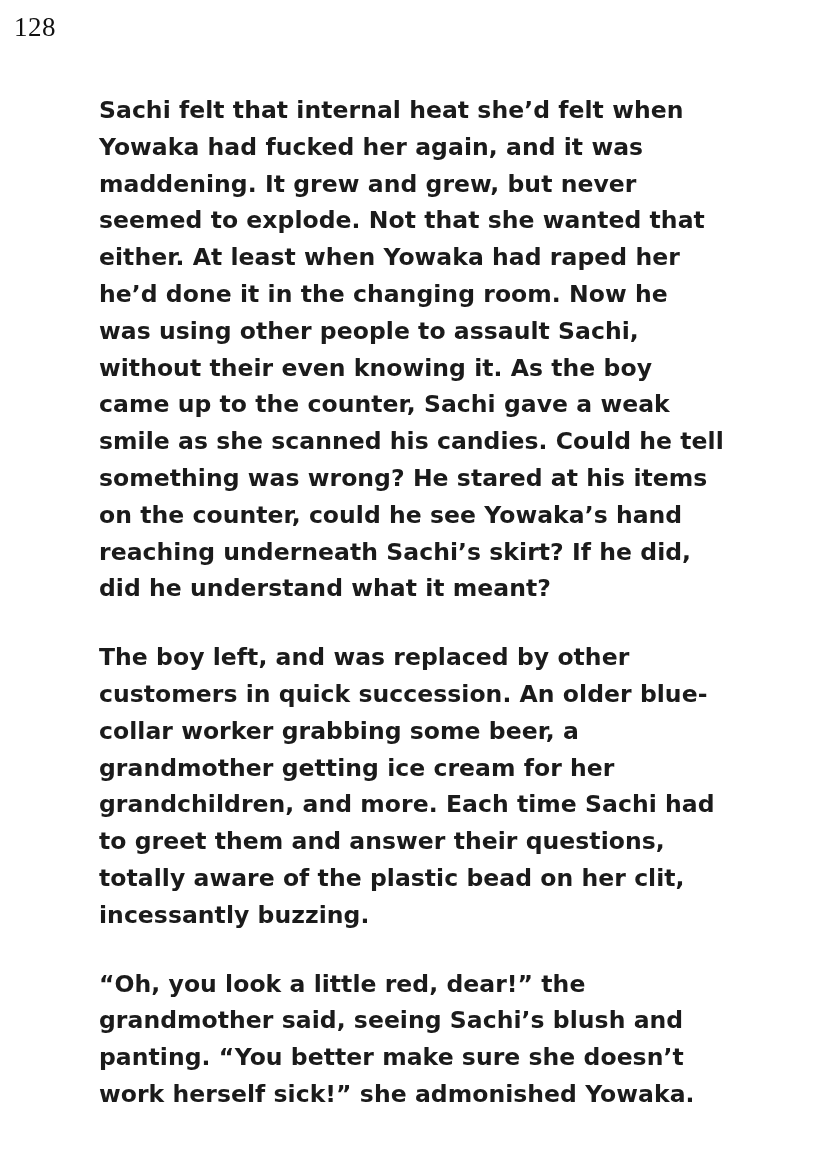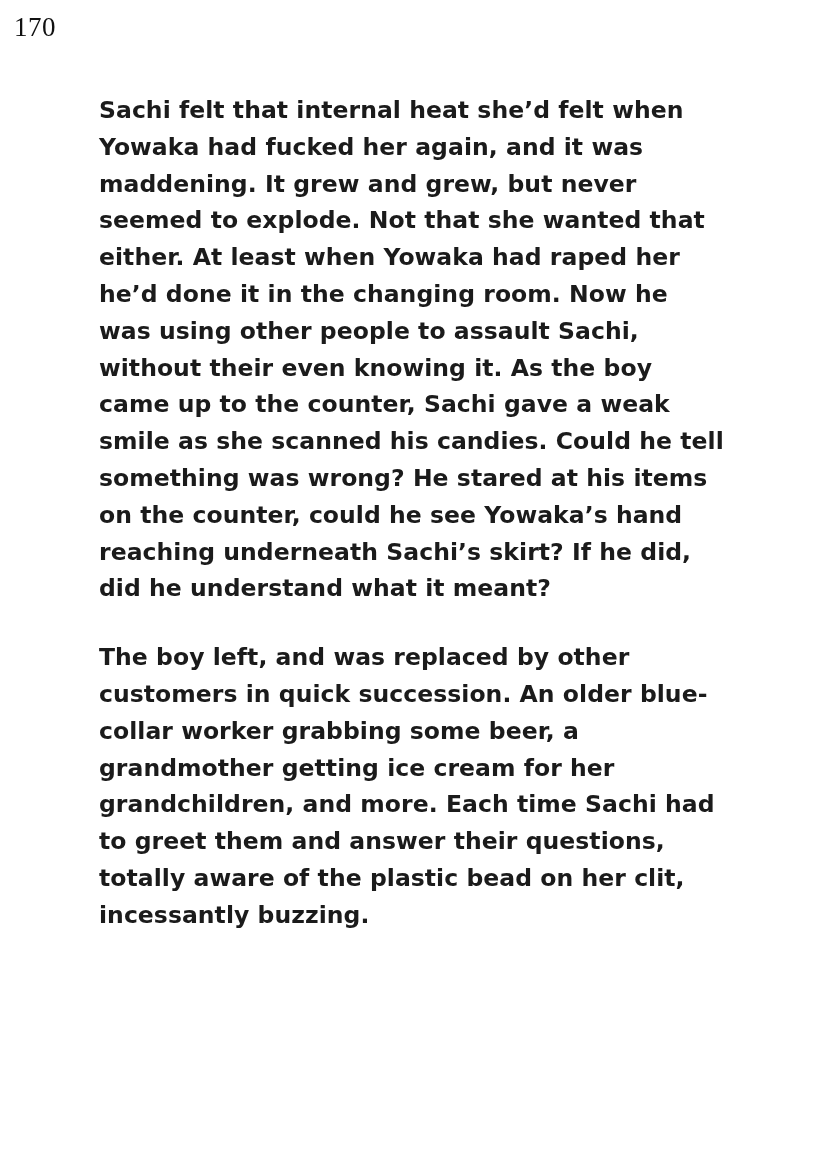--- a/index.html
+++ b/index.html
@@ -47,20 +47,21 @@
   }
   .para:last-child {
     margin-bottom: 0;
   }
 </style>
 </head>
 <body>
 
 <div class="page">
 
-  <div class="page-number">170</div>
+  <div class="page-number">128</div>
 
   <div class="body-text">
     <p class="para">Sachi felt that internal heat she’d felt when Yowaka had fucked her again, and it was maddening. It grew and grew, but never seemed to explode. Not that she wanted that either. At least when Yowaka had raped her he’d done it in the changing room. Now he was using other people to assault Sachi, without their even knowing it. As the boy came up to the counter, Sachi gave a weak smile as she scanned his candies. Could he tell something was wrong? He stared at his items on the counter, could he see Yowaka’s hand reaching underneath Sachi’s skirt? If he did, did he understand what it meant?</p>
     <p class="para">The boy left, and was replaced by other customers in quick succession. An older blue-collar worker grabbing some beer, a grandmother getting ice cream for her grandchildren, and more. Each time Sachi had to greet them and answer their questions, totally aware of the plastic bead on her clit, incessantly buzzing.</p>
+    <p class="para">“Oh, you look a little red, dear!” the grandmother said, seeing Sachi’s blush and panting. “You better make sure she doesn’t work herself sick!” she admonished Yowaka.</p>
   </div>
 
 </div>
 
 </body></html>

